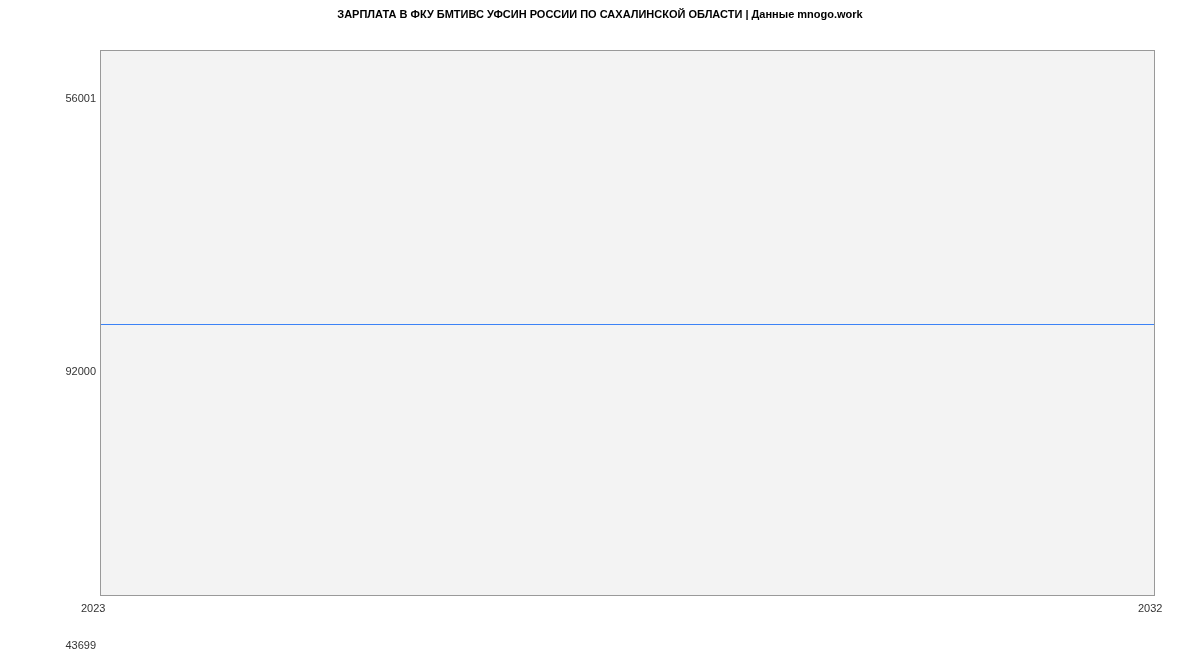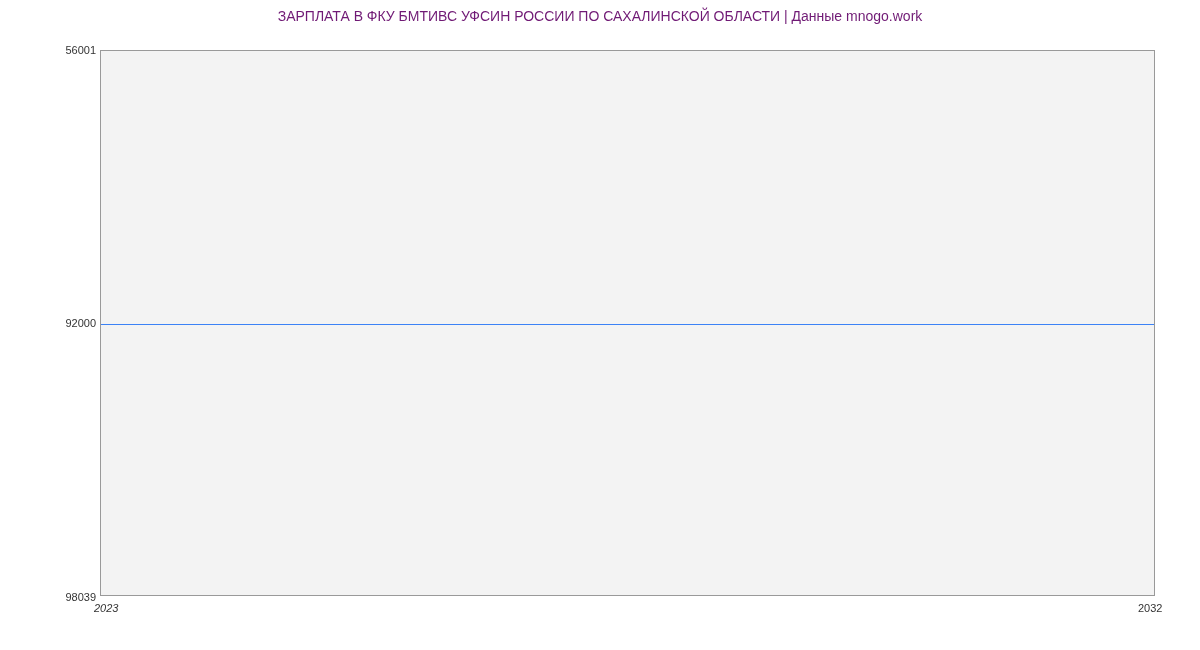--- a/index.html
+++ b/index.html
@@ -1,37 +1,37 @@
 <!DOCTYPE html>
 <html><head>
   <meta charset="utf-8">
   <style>
     * { margin: 0; padding: 0; box-sizing: border-box; }
     body { font-family: Arial, sans-serif; background: #fff; width: 1200px; height: 650px; position: relative; }
     .chart-container { position: relative; width: 100%; height: 100%; }
-    .title { position: absolute; top: 8px; left: 50%; transform: translateX(-50%); font-size: 14px; font-weight: normal; color: #701a75; white-space: nowrap; }
+    .title { position: absolute; top: 8px; left: 50%; transform: translateX(-50%); font-size: 11px; font-weight: bold; color: #000000; white-space: nowrap; }
     .plot-area { position: absolute; left: 100px; top: 50px; width: 1055px; height: 546px; background: #f3f3f3; border: 1px solid #999; }
-    .y-tick-label { position: absolute; right: 1104px; font-size: 11px; color: #333; text-align: right; width: 90px; }
+    .y-tick-label { position: absolute; right: 1104px; font-size: 11px; color: #333; text-align: right; width: 90px; margin-top: 48px; }
     .y-tick-56001 { top: 44px; }
     .y-tick-56000 { top: 317px; }
     .y-tick-55999 { top: 591px; }
     .x-tick-label { position: absolute; top: 602px; font-size: 11px; color: #333; }
-    .x-tick-2023 { left: 94px; font-style: italic; }
+    .x-tick-2023 { left: 81px; }
     .x-tick-2024 { left: 1138px; }
     .data-line { position: absolute; left: 0; right: 0; top: 273px; height: 0; border-top: 1.5px solid #3b82f6; }
   </style>
 </head>
 <body>
 
 <div class="chart-container">
   <div class="title">ЗАРПЛАТА В ФКУ БМТИВС УФСИН РОССИИ ПО САХАЛИНСКОЙ ОБЛАСТИ | Данные mnogo.work</div>
 
   <div class="plot-area">
     <div class="data-line"></div>
   </div>
 
   <div class="y-tick-label y-tick-56001">56001</div>
   <div class="y-tick-label y-tick-56000">92000</div>
-  <div class="y-tick-label y-tick-55999">98039</div>
+  <div class="y-tick-label y-tick-55999">43699</div>
 
   <div class="x-tick-label x-tick-2023">2023</div>
   <div class="x-tick-label x-tick-2024">2032</div>
 </div>
 
 </body></html>

